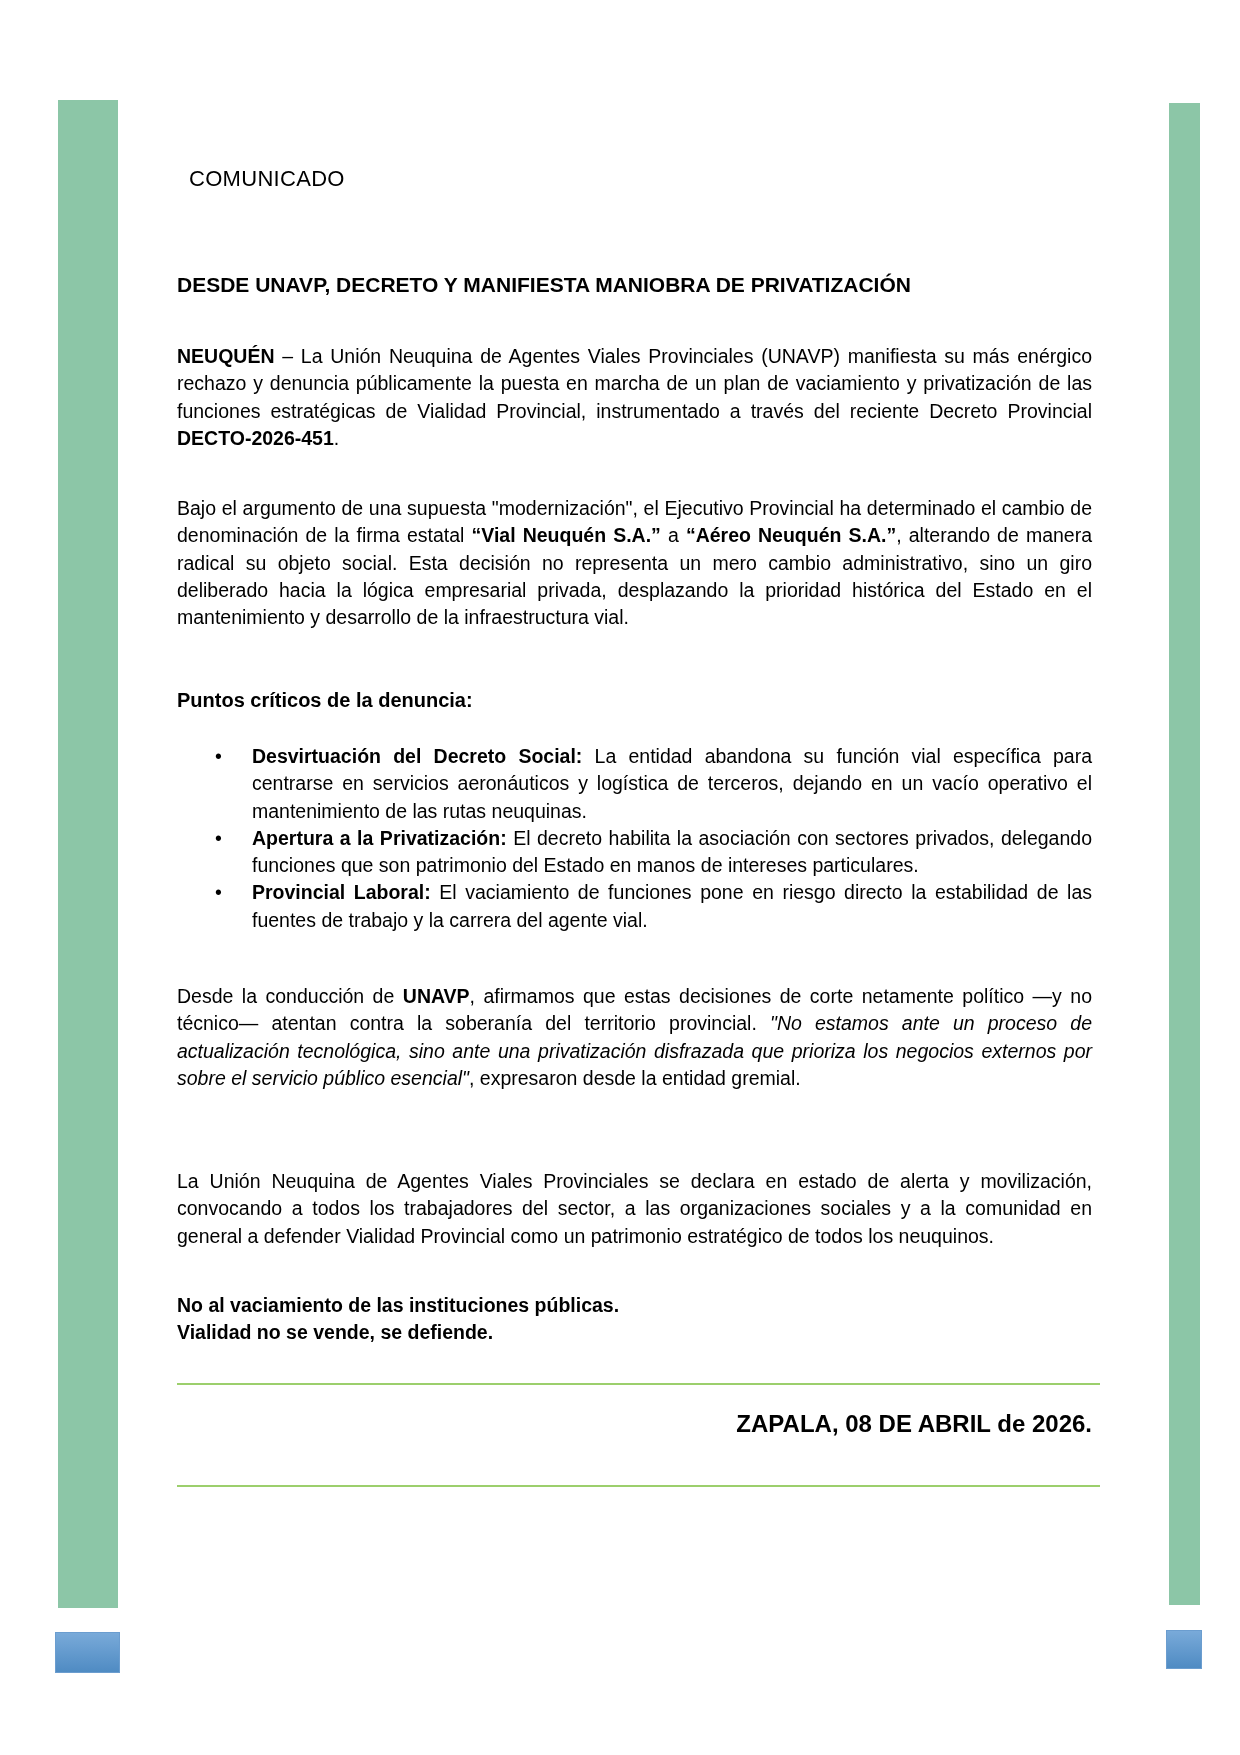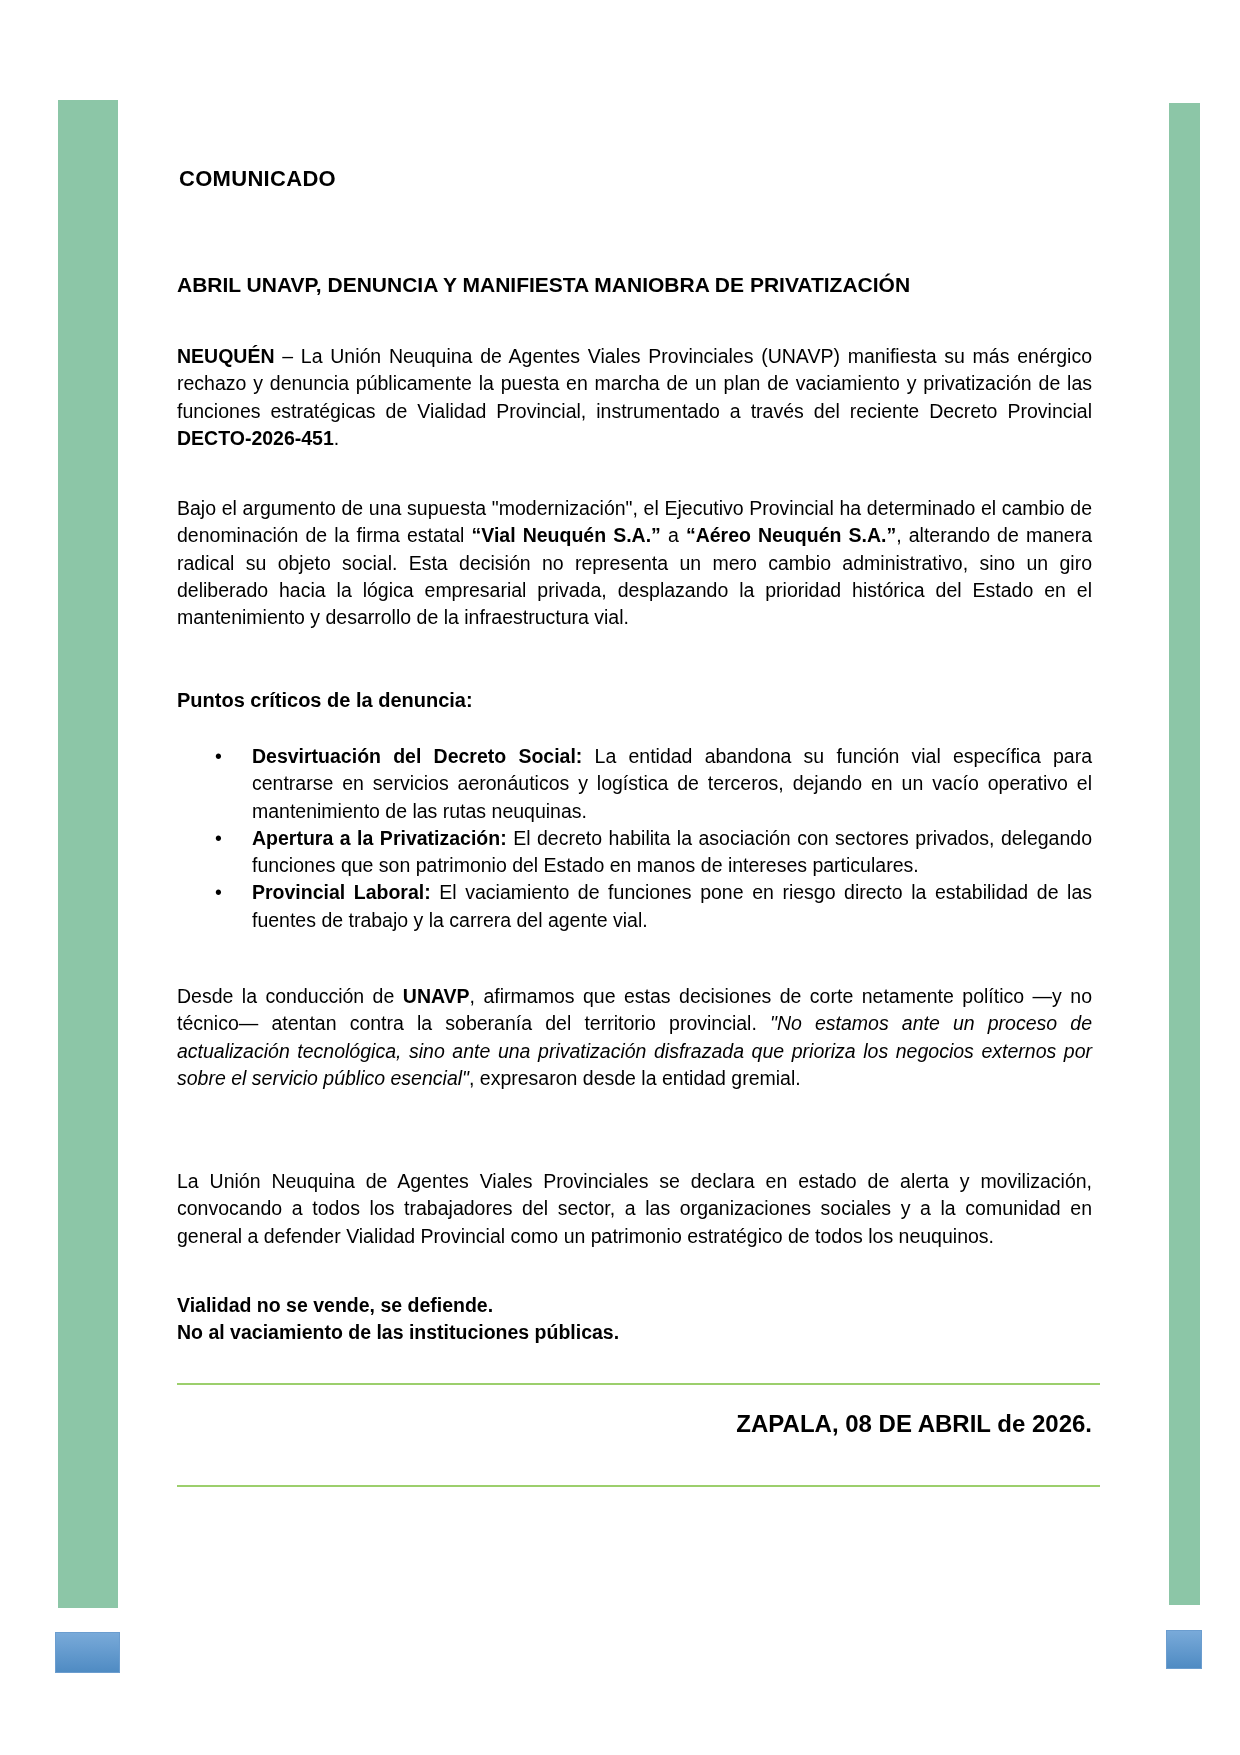--- a/index.html
+++ b/index.html
@@ -5,21 +5,21 @@
   html, body { margin: 0; padding: 0; background: #ffffff; }
   body { width: 1240px; height: 1755px; position: relative; overflow: hidden;
          font-family: "Liberation Sans", "DejaVu Sans", sans-serif; color: #000; }
   .bar-left { position: absolute; left: 58px; top: 100px; width: 60px; height: 1508px; background: #8cc6a7; }
   .bar-right { position: absolute; left: 1169px; top: 103px; width: 31px; height: 1502px; background: #8cc6a7; }
   .sq-left { position: absolute; left: 55px; top: 1632px; width: 65px; height: 41px;
              background: linear-gradient(#79aad9, #4f8bc3); border: 1px solid #6b9dcf; box-sizing: border-box; }
   .sq-right { position: absolute; left: 1166px; top: 1630px; width: 36px; height: 39px;
               background: linear-gradient(#79aad9, #4f8bc3); border: 1px solid #6b9dcf; box-sizing: border-box; }
   .page { position: absolute; left: 177px; top: 0; width: 915px; }
-  .label { position: absolute; left: 2px; top: 166px; font-size: 22px; font-weight: bold; letter-spacing: 0.3px; }
+  .label { position: absolute; left: 12px; top: 166px; font-size: 22px; font-weight: normal; letter-spacing: 0.3px; }
   .headline { position: absolute; left: 0; top: 270px; width: 915px; font-size: 21px; font-weight: bold; line-height: 30px; }
   .p { position: absolute; left: 0; width: 915px; font-size: 19.5px; line-height: 27.3px; text-align: justify; }
   .p b { font-weight: bold; }
   .p i { font-style: italic; }
   .sub { position: absolute; left: 0; top: 689px; font-size: 20px; font-weight: bold; }
   .list { position: absolute; left: 0; top: 743px; width: 915px; margin: 0; padding: 0; list-style: none; }
   .list li { position: relative; padding-left: 75px; font-size: 19.5px; line-height: 27.3px; text-align: justify; }
   .bullet { position: absolute; left: 38px; top: 0; }
   .slogan { position: absolute; left: 0; top: 1292px; font-size: 19.5px; font-weight: bold; line-height: 27.3px; }
   .rule { position: absolute; left: 177px; width: 923px; height: 2px; background: #9ccf6c; }
@@ -30,41 +30,41 @@
 
 <div class="bar-left"></div>
 <div class="bar-right"></div>
 <div class="sq-left"></div>
 <div class="sq-right"></div>
 
 <div class="page">
   <div class="label">COMUNICADO</div>
 
   <div class="headline">
-    <div>ABRIL UNAVP, DENUNCIA Y MANIFIESTA MANIOBRA DE PRIVATIZACIÓN</div>
+    <div>DESDE UNAVP, DECRETO Y MANIFIESTA MANIOBRA DE PRIVATIZACIÓN</div>
   </div>
 
   <div class="p" style="top:343px"><b>NEUQUÉN</b><span> – La Unión Neuquina de Agentes Viales Provinciales (UNAVP) manifiesta su más enérgico rechazo y denuncia públicamente la puesta en marcha de un plan de vaciamiento y privatización de las funciones estratégicas de Vialidad Provincial, instrumentado a través del reciente Decreto Provincial </span><b>DECTO-2026-451</b><span>.</span></div>
 
   <div class="p" style="top:495px"><span>Bajo el argumento de una supuesta "modernización", el Ejecutivo Provincial ha determinado el cambio de denominación de la firma estatal </span><b>“Vial Neuquén S.A.”</b><span> a </span><b>“Aéreo Neuquén S.A.”</b><span>, alterando de manera radical su objeto social. Esta decisión no representa un mero cambio administrativo, sino un giro deliberado hacia la lógica empresarial privada, desplazando la prioridad histórica del Estado en el mantenimiento y desarrollo de la infraestructura vial.</span></div>
 
   <div class="sub">Puntos críticos de la denuncia:</div>
 
   <ul class="list">
     <li><span class="bullet">•</span><b>Desvirtuación del Decreto Social:</b><span> La entidad abandona su función vial específica para centrarse en servicios aeronáuticos y logística de terceros, dejando en un vacío operativo el mantenimiento de las rutas neuquinas.</span></li>
     <li><span class="bullet">•</span><b>Apertura a la Privatización:</b><span> El decreto habilita la asociación con sectores privados, delegando funciones que son patrimonio del Estado en manos de intereses particulares.</span></li>
     <li><span class="bullet">•</span><b>Provincial Laboral:</b><span> El vaciamiento de funciones pone en riesgo directo la estabilidad de las fuentes de trabajo y la carrera del agente vial.</span></li>
   </ul>
 
   <div class="p" style="top:983px"><span>Desde la conducción de </span><b>UNAVP</b><span>, afirmamos que estas decisiones de corte netamente político —y no técnico— atentan contra la soberanía del territorio provincial. </span><i>"No estamos ante un proceso de actualización tecnológica, sino ante una privatización disfrazada que prioriza los negocios externos por sobre el servicio público esencial"</i><span>, expresaron desde la entidad gremial.</span></div>
 
   <div class="p" style="top:1168px">La Unión Neuquina de Agentes Viales Provinciales se declara en estado de alerta y movilización, convocando a todos los trabajadores del sector, a las organizaciones sociales y a la comunidad en general a defender Vialidad Provincial como un patrimonio estratégico de todos los neuquinos.</div>
 
   <div class="slogan">
+    <div>No al vaciamiento de las instituciones públicas.</div>
     <div>Vialidad no se vende, se defiende.</div>
-    <div>No al vaciamiento de las instituciones públicas.</div>
   </div>
 
   <div class="date">ZAPALA, 08 DE ABRIL de 2026.</div>
 </div>
 
 <div class="rule" style="top:1383px"></div>
 <div class="rule" style="top:1485px"></div>
 
 </body></html>

